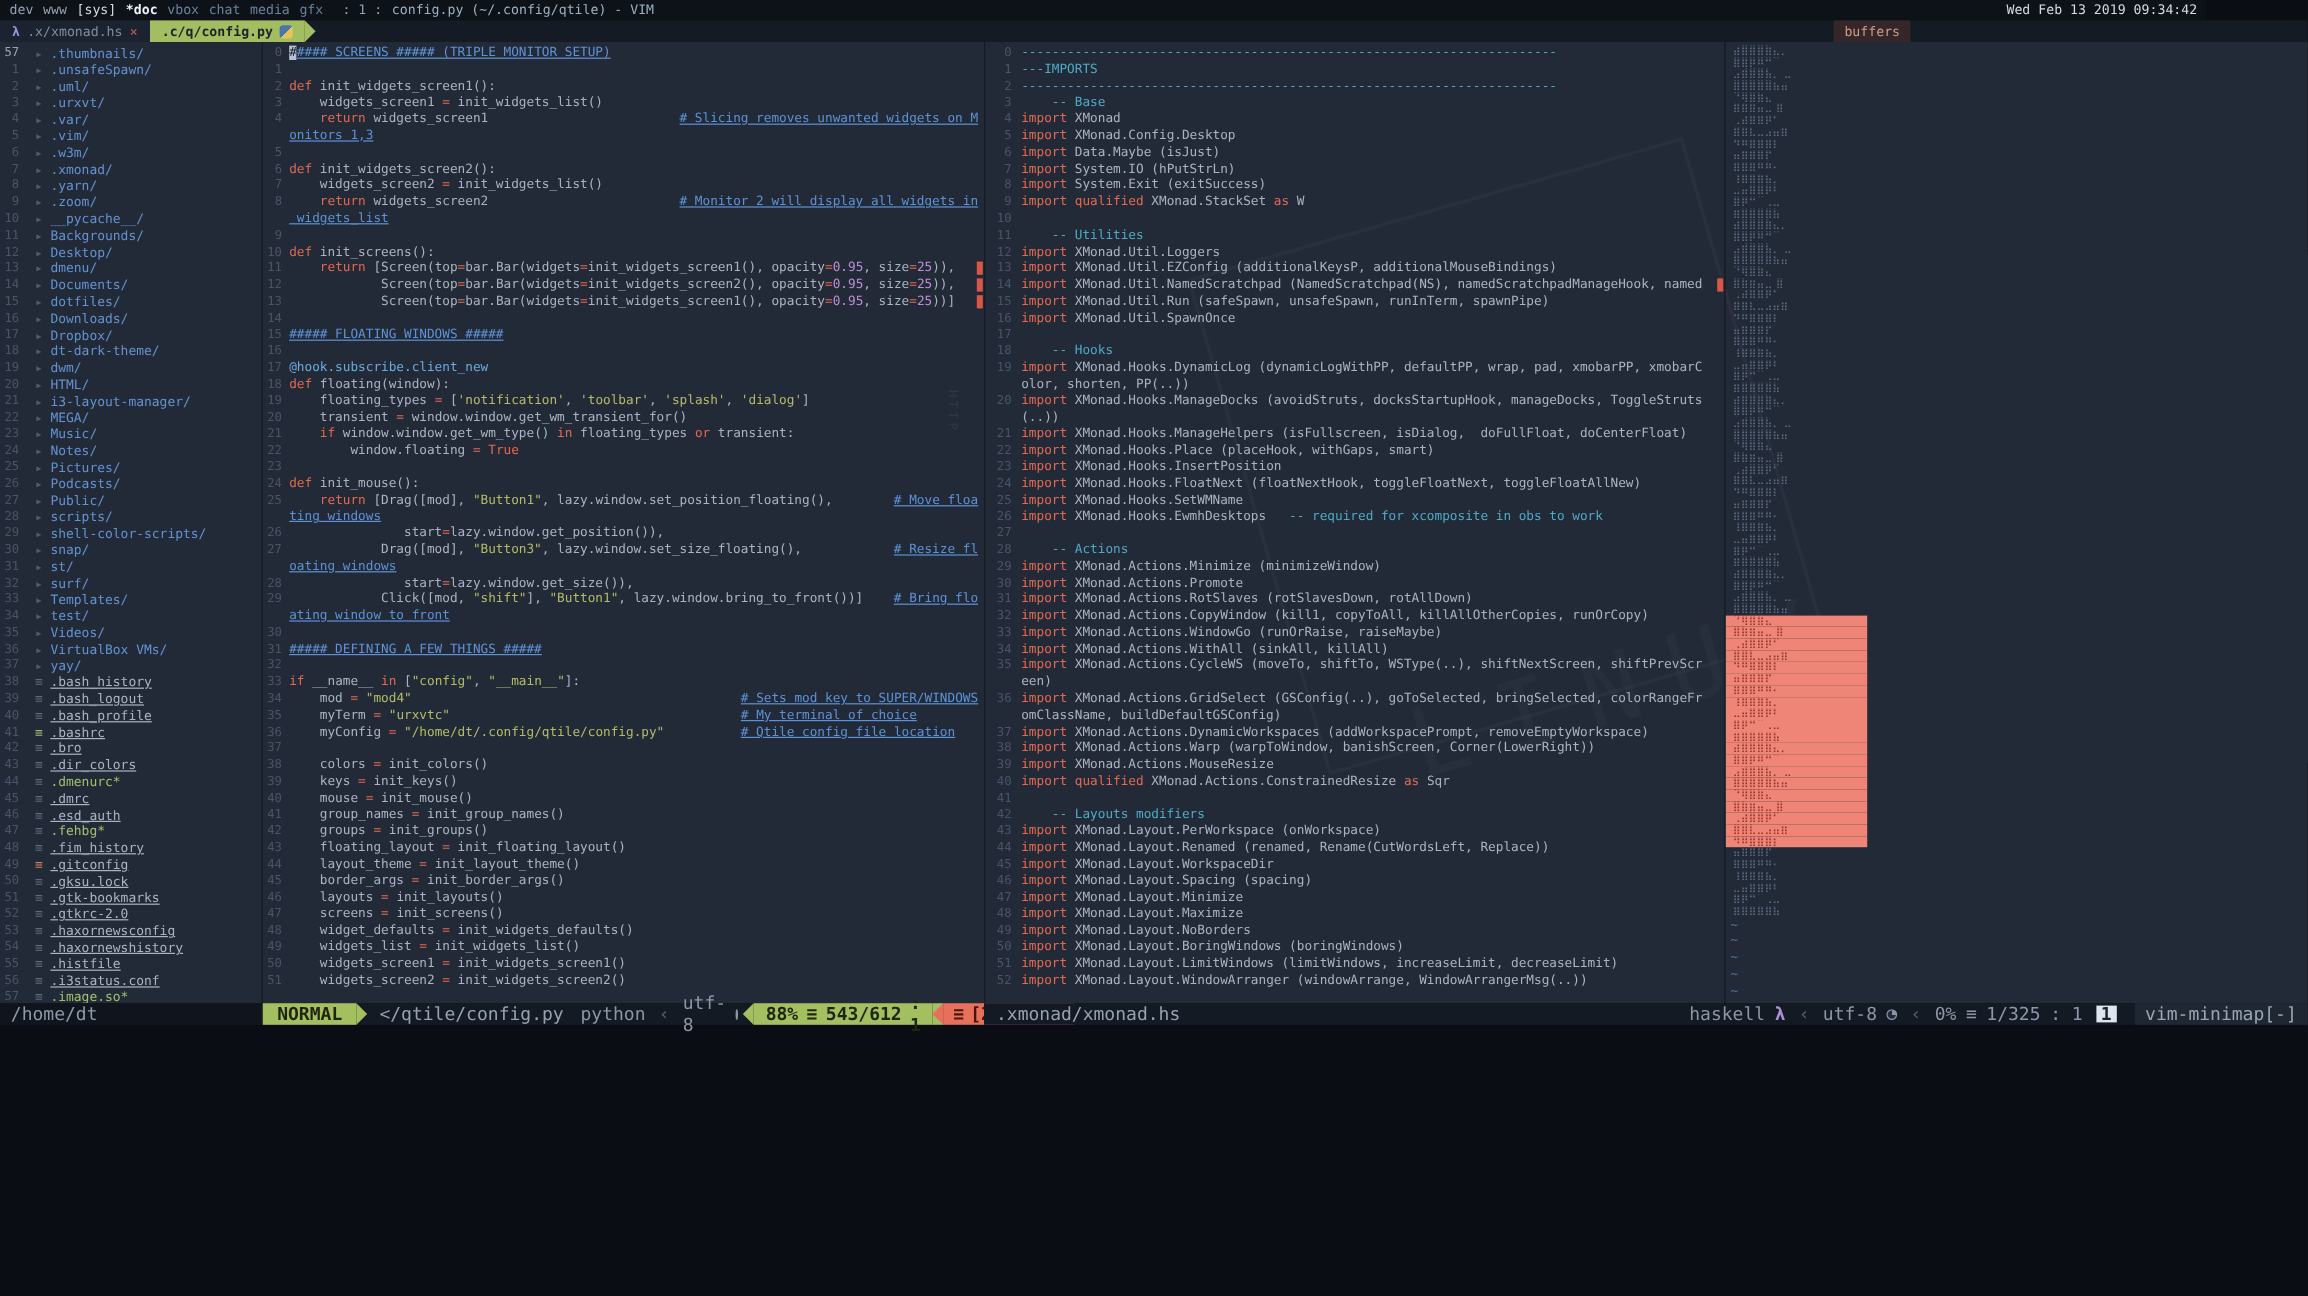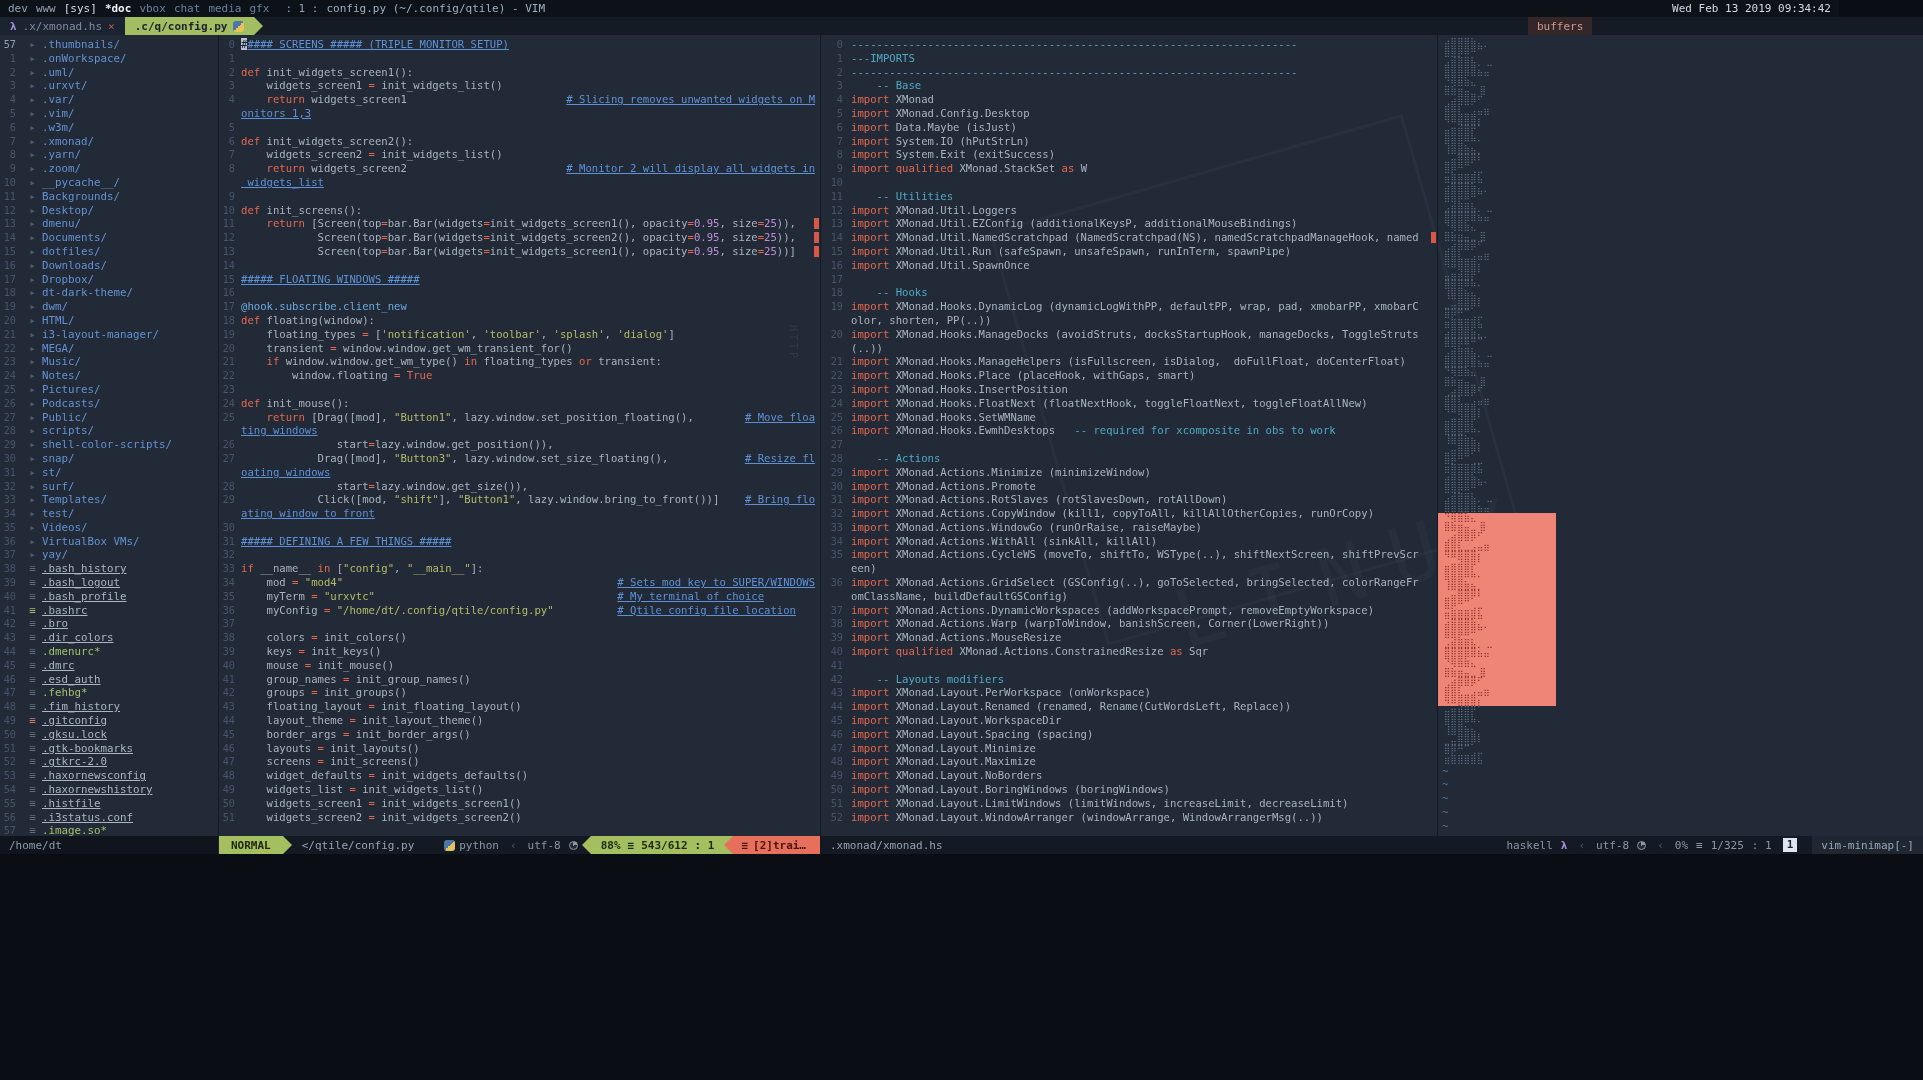--- a/index.html
+++ b/index.html
@@ -84,21 +84,21 @@
   
   .watermark { position:absolute; left:1040px; top:130px; width:430px; height:430px;
     border:3px solid rgba(150,165,190,0.05); transform:rotate(-16deg); }
   .watermark span { position:absolute; bottom:-46px; left:70px; font-size:80px;
     letter-spacing:26px; color:rgba(150,165,190,0.045); }
   .watermark2 { position:absolute; left:788px; top:290px; writing-mode:vertical-rl;
     font-size:10px; letter-spacing:3px; color:rgba(150,165,190,0.12); }
 
   
   .statusrow { position:absolute; left:0; top:836px; width:1923px; height:18px; display:flex;
-    font-size:11px; }
+    font-size:15px; }
   .statusbar { display:flex; align-items:center; background:#141a24; color:#8b96a6; height:18px; }
   .sb-left  { width:820px; }
   .sb-right { width:1103px;text-align:right; }
   .seg { display:flex; align-items:center; height:18px; }
   .seg-cwd { width:219px; flex:none; background:#10151d; color:#8e99a9; padding-left:9px;
     border-right:1px solid #1c2430; }
   .seg-mode { background:#a4bf60; color:#1e2410; font-weight:bold; padding:0 12px; }
   .arr-r-green { width:0; height:0; border-top:9px solid transparent; border-bottom:9px solid transparent;
     border-left:9px solid #a4bf60; }
   .arr-l-green { width:0; height:0; border-top:9px solid transparent; border-bottom:9px solid transparent;
@@ -155,21 +155,21 @@
 </div>
 
 <div class="editor">
   <div class="watermark">
       <span>LINUX</span>
     </div>
   <div class="watermark2">HTTP</div>
 
   <div class="pane" id="tree">
       <div class="trow"><span class="tln cur">57</span><span class="ticon ticon-d">▸</span><span class="tname dir">.thumbnails/</span></div>
-      <div class="trow"><span class="tln">1</span><span class="ticon ticon-d">▸</span><span class="tname dir">.onWorkspace/</span></div>
+      <div class="trow"><span class="tln">1</span><span class="ticon ticon-d">▸</span><span class="tname dir">.unsafeSpawn/</span></div>
       <div class="trow"><span class="tln">2</span><span class="ticon ticon-d">▸</span><span class="tname dir">.uml/</span></div>
       <div class="trow"><span class="tln">3</span><span class="ticon ticon-d">▸</span><span class="tname dir">.urxvt/</span></div>
       <div class="trow"><span class="tln">4</span><span class="ticon ticon-d">▸</span><span class="tname dir">.var/</span></div>
       <div class="trow"><span class="tln">5</span><span class="ticon ticon-d">▸</span><span class="tname dir">.vim/</span></div>
       <div class="trow"><span class="tln">6</span><span class="ticon ticon-d">▸</span><span class="tname dir">.w3m/</span></div>
       <div class="trow"><span class="tln">7</span><span class="ticon ticon-d">▸</span><span class="tname dir">.xmonad/</span></div>
       <div class="trow"><span class="tln">8</span><span class="ticon ticon-d">▸</span><span class="tname dir">.yarn/</span></div>
       <div class="trow"><span class="tln">9</span><span class="ticon ticon-d">▸</span><span class="tname dir">.zoom/</span></div>
       <div class="trow"><span class="tln">10</span><span class="ticon ticon-d">▸</span><span class="tname dir">__pycache__/</span></div>
       <div class="trow"><span class="tln">11</span><span class="ticon ticon-d">▸</span><span class="tname dir">Backgrounds/</span></div>

